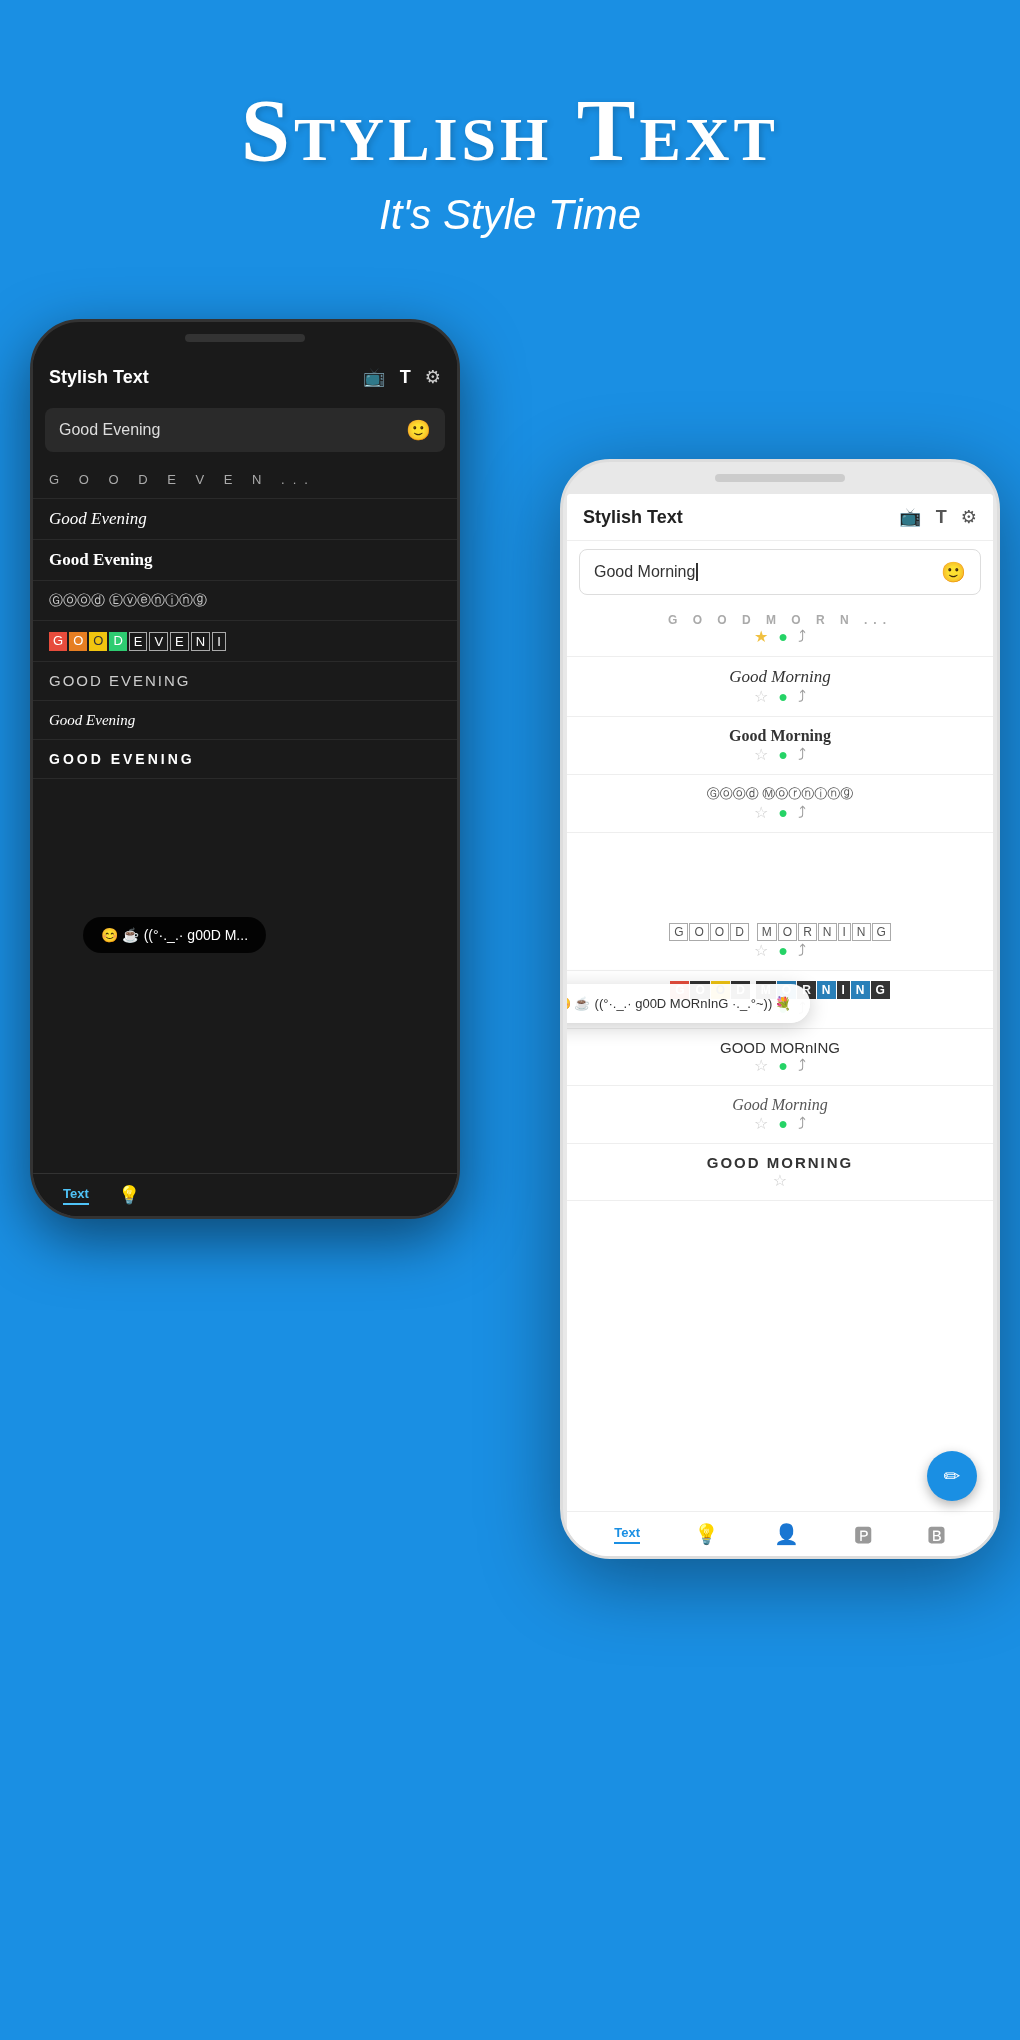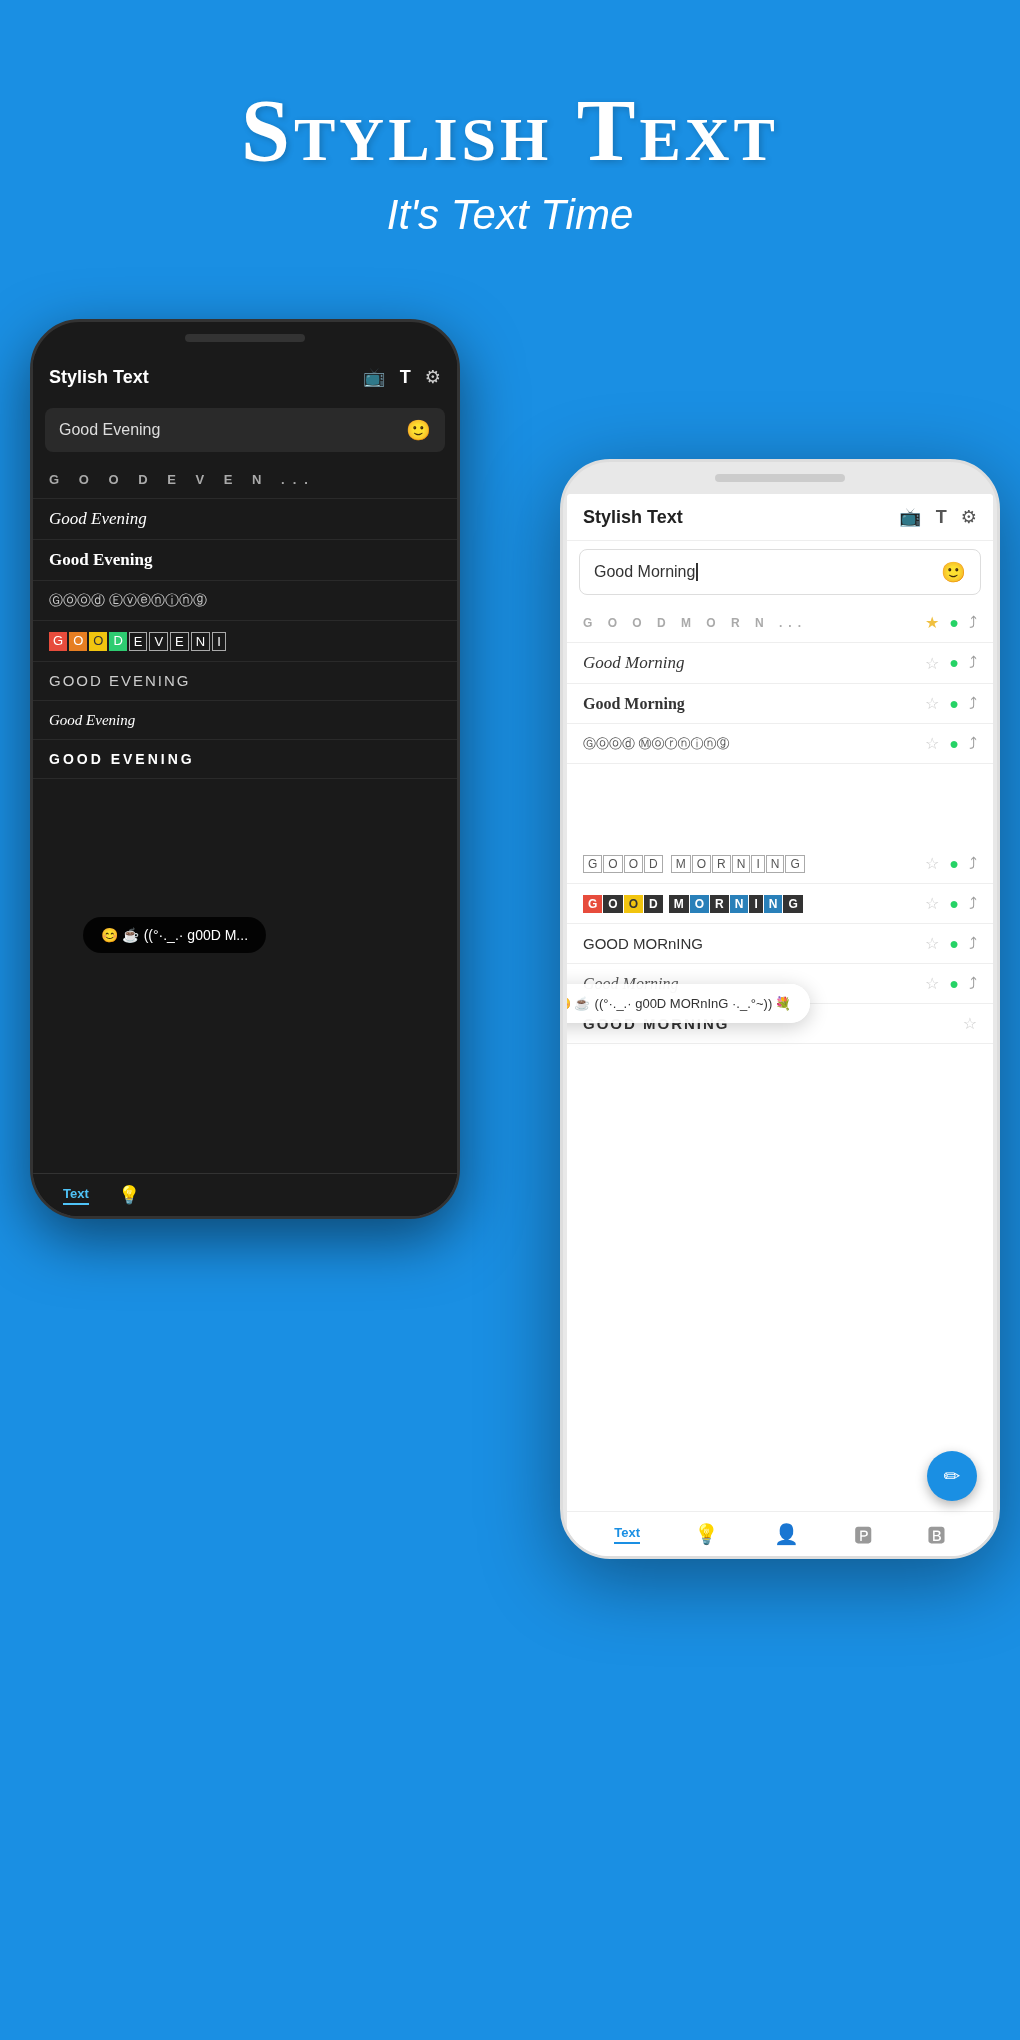--- a/index.html
+++ b/index.html
@@ -124,21 +124,21 @@
     .dark-style-item {
       padding: 10px 16px;
       border-bottom: 1px solid #2a2a2a;
       color: white;
     }
 
     .style-spread {
       letter-spacing: 8px;
       font-size: 13px;
       color: #aaa;
-      font-weight: bold;
+      font-weight: normal;
     }
 
     .style-script {
       font-family: 'Times New Roman', cursive;
       font-style: italic;
       font-size: 17px;
     }
 
     .style-bold-serif {
       font-family: 'Times New Roman', serif;
@@ -301,20 +301,21 @@
     .light-style-list {
       overflow: hidden;
     }
 
     .light-style-item {
       padding: 10px 16px;
       border-bottom: 1px solid #eee;
       display: flex;
       align-items: center;
       justify-content: space-between;
+      flex-direction: column;
     }
 
     .style-text-content {
       flex: 1;
       color: #333;
     }
 
     .style-actions {
       display: flex;
       gap: 10px;
@@ -451,21 +452,21 @@
     .light-tab-icon {
       color: #999;
       font-size: 20px;
     }
   </style>
 </head>
 <body>
 
 <div class="header-section">
   <div class="main-title">Stylish Text</div>
-  <div class="subtitle">It's Text Time</div>
+  <div class="subtitle">It's Style Time</div>
 </div>
 
 <div class="phones-container">
 
   <div class="phone-dark">
     <div class="phone-dark-notch"></div>
     <div class="phone-dark-screen">
 
       <div class="dark-app-bar">
         <span class="dark-app-title">Stylish Text</span>

